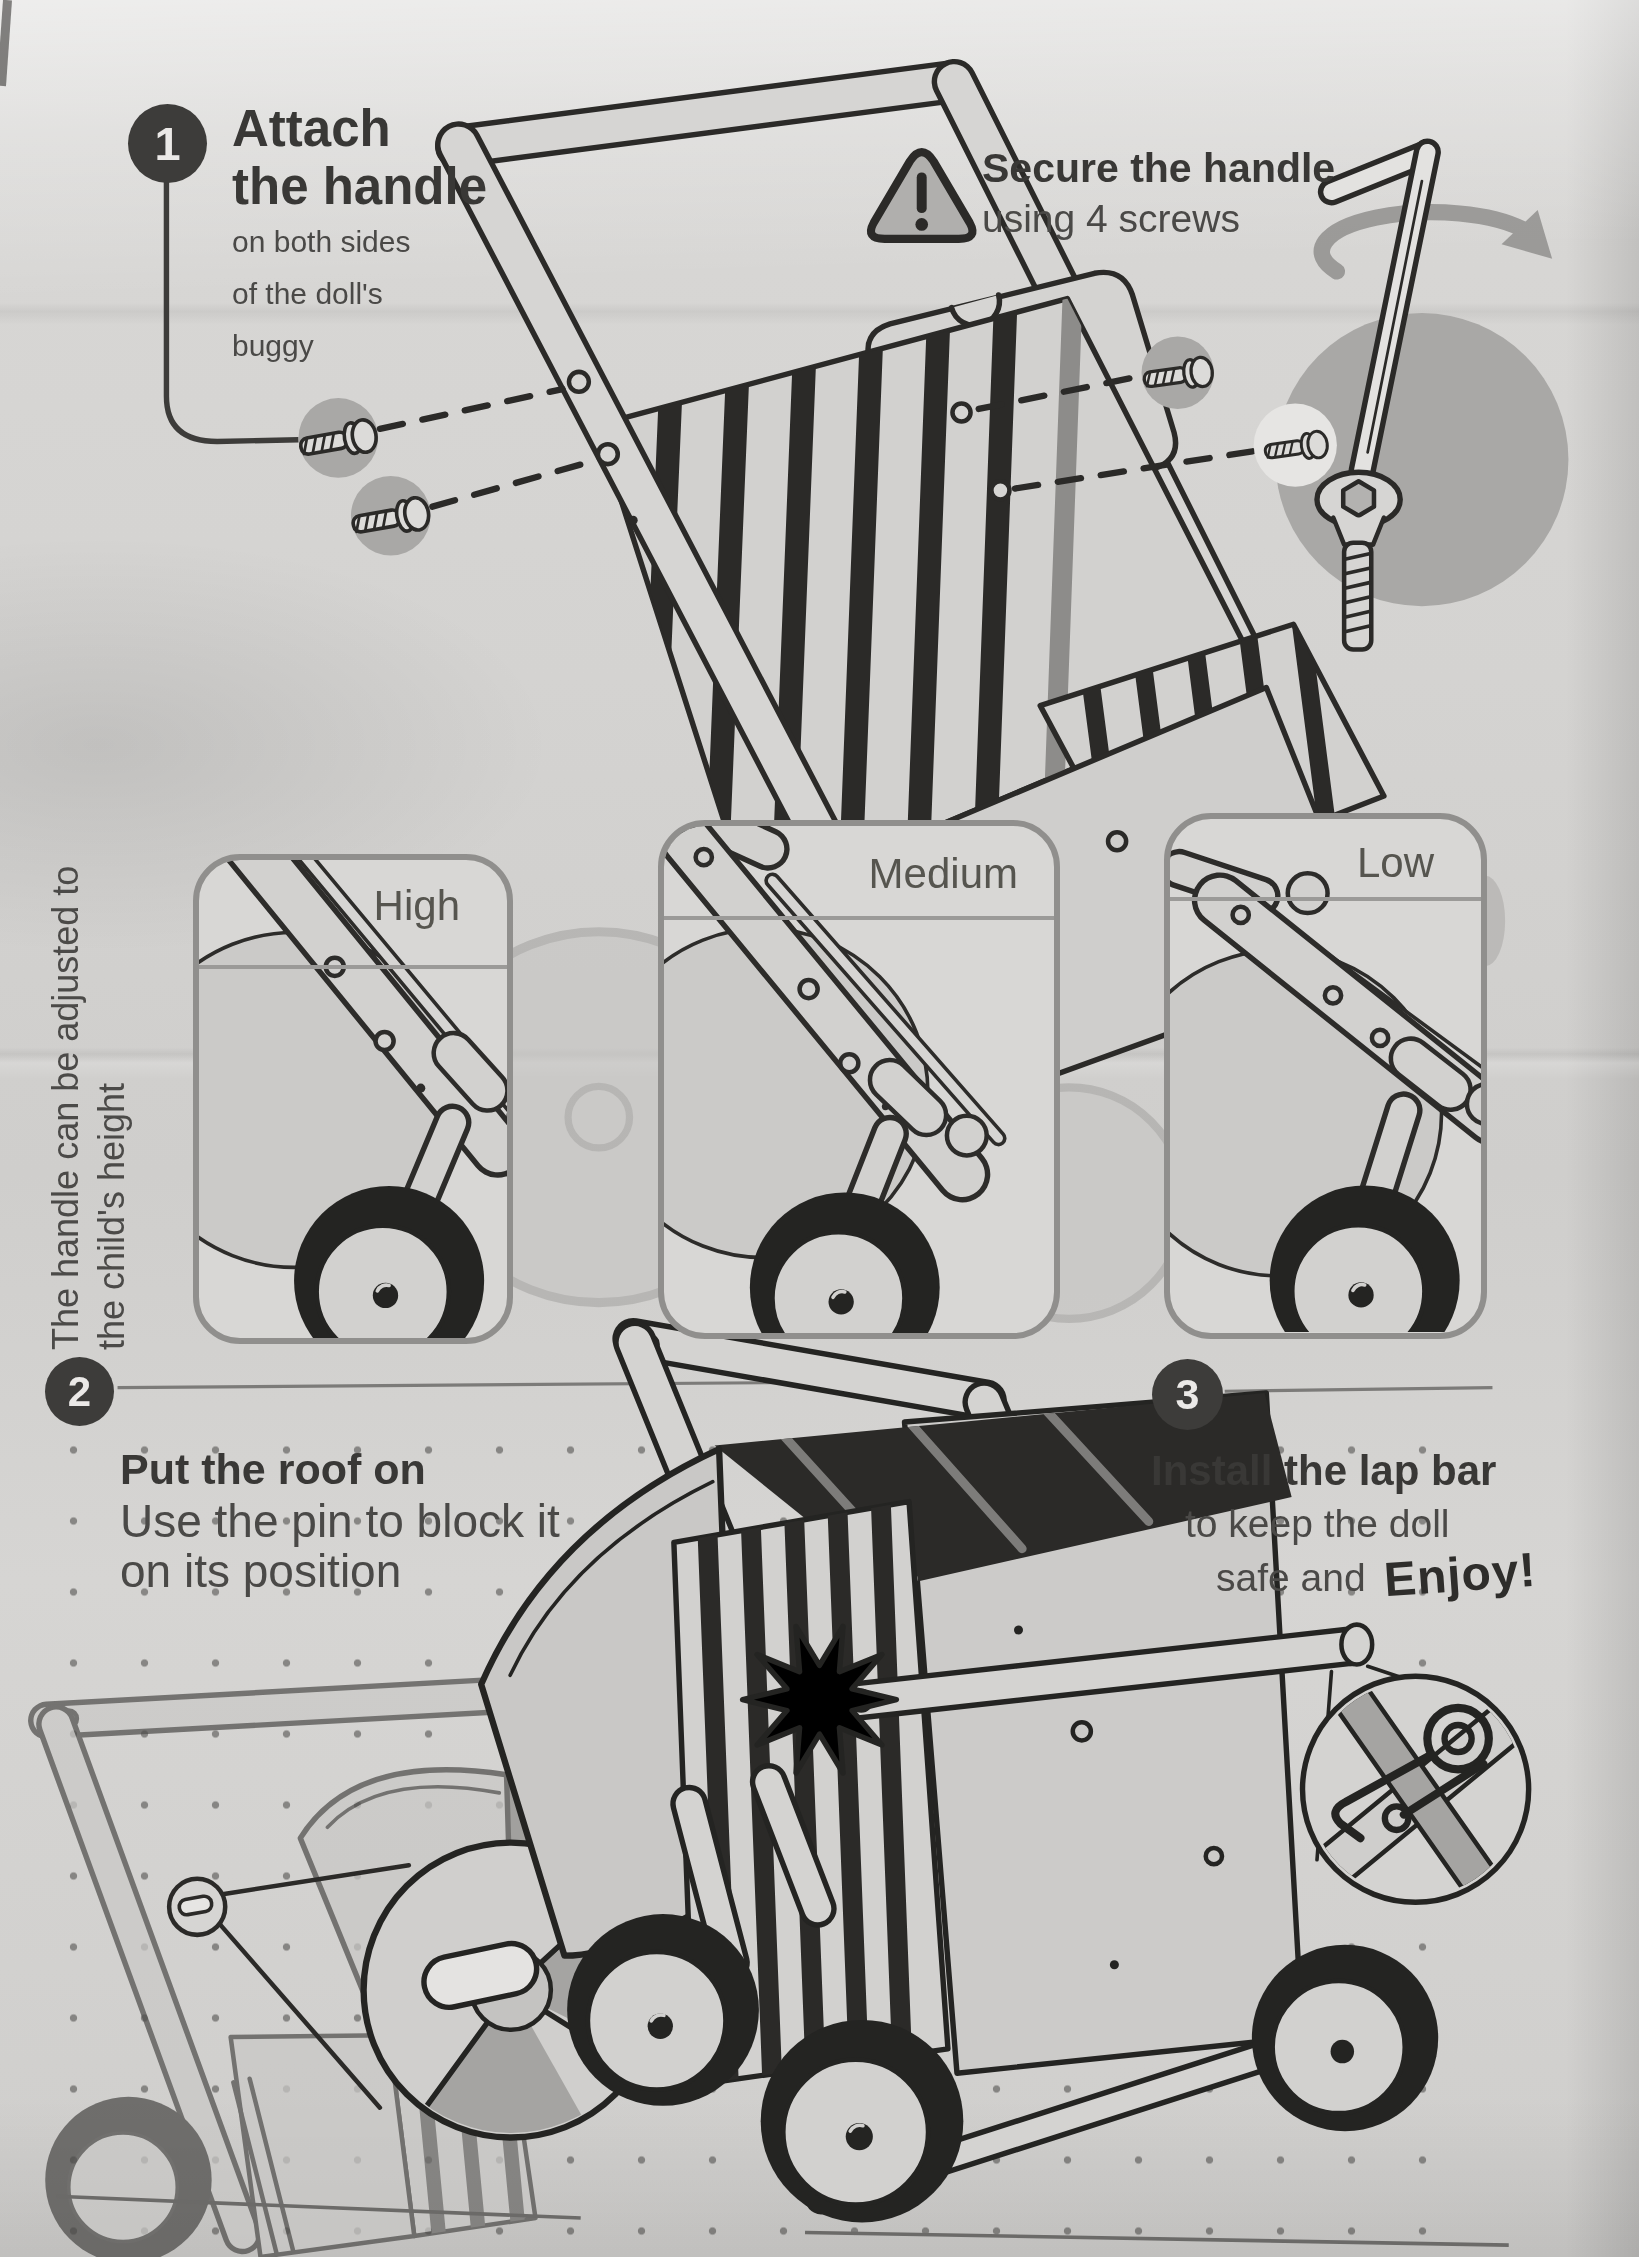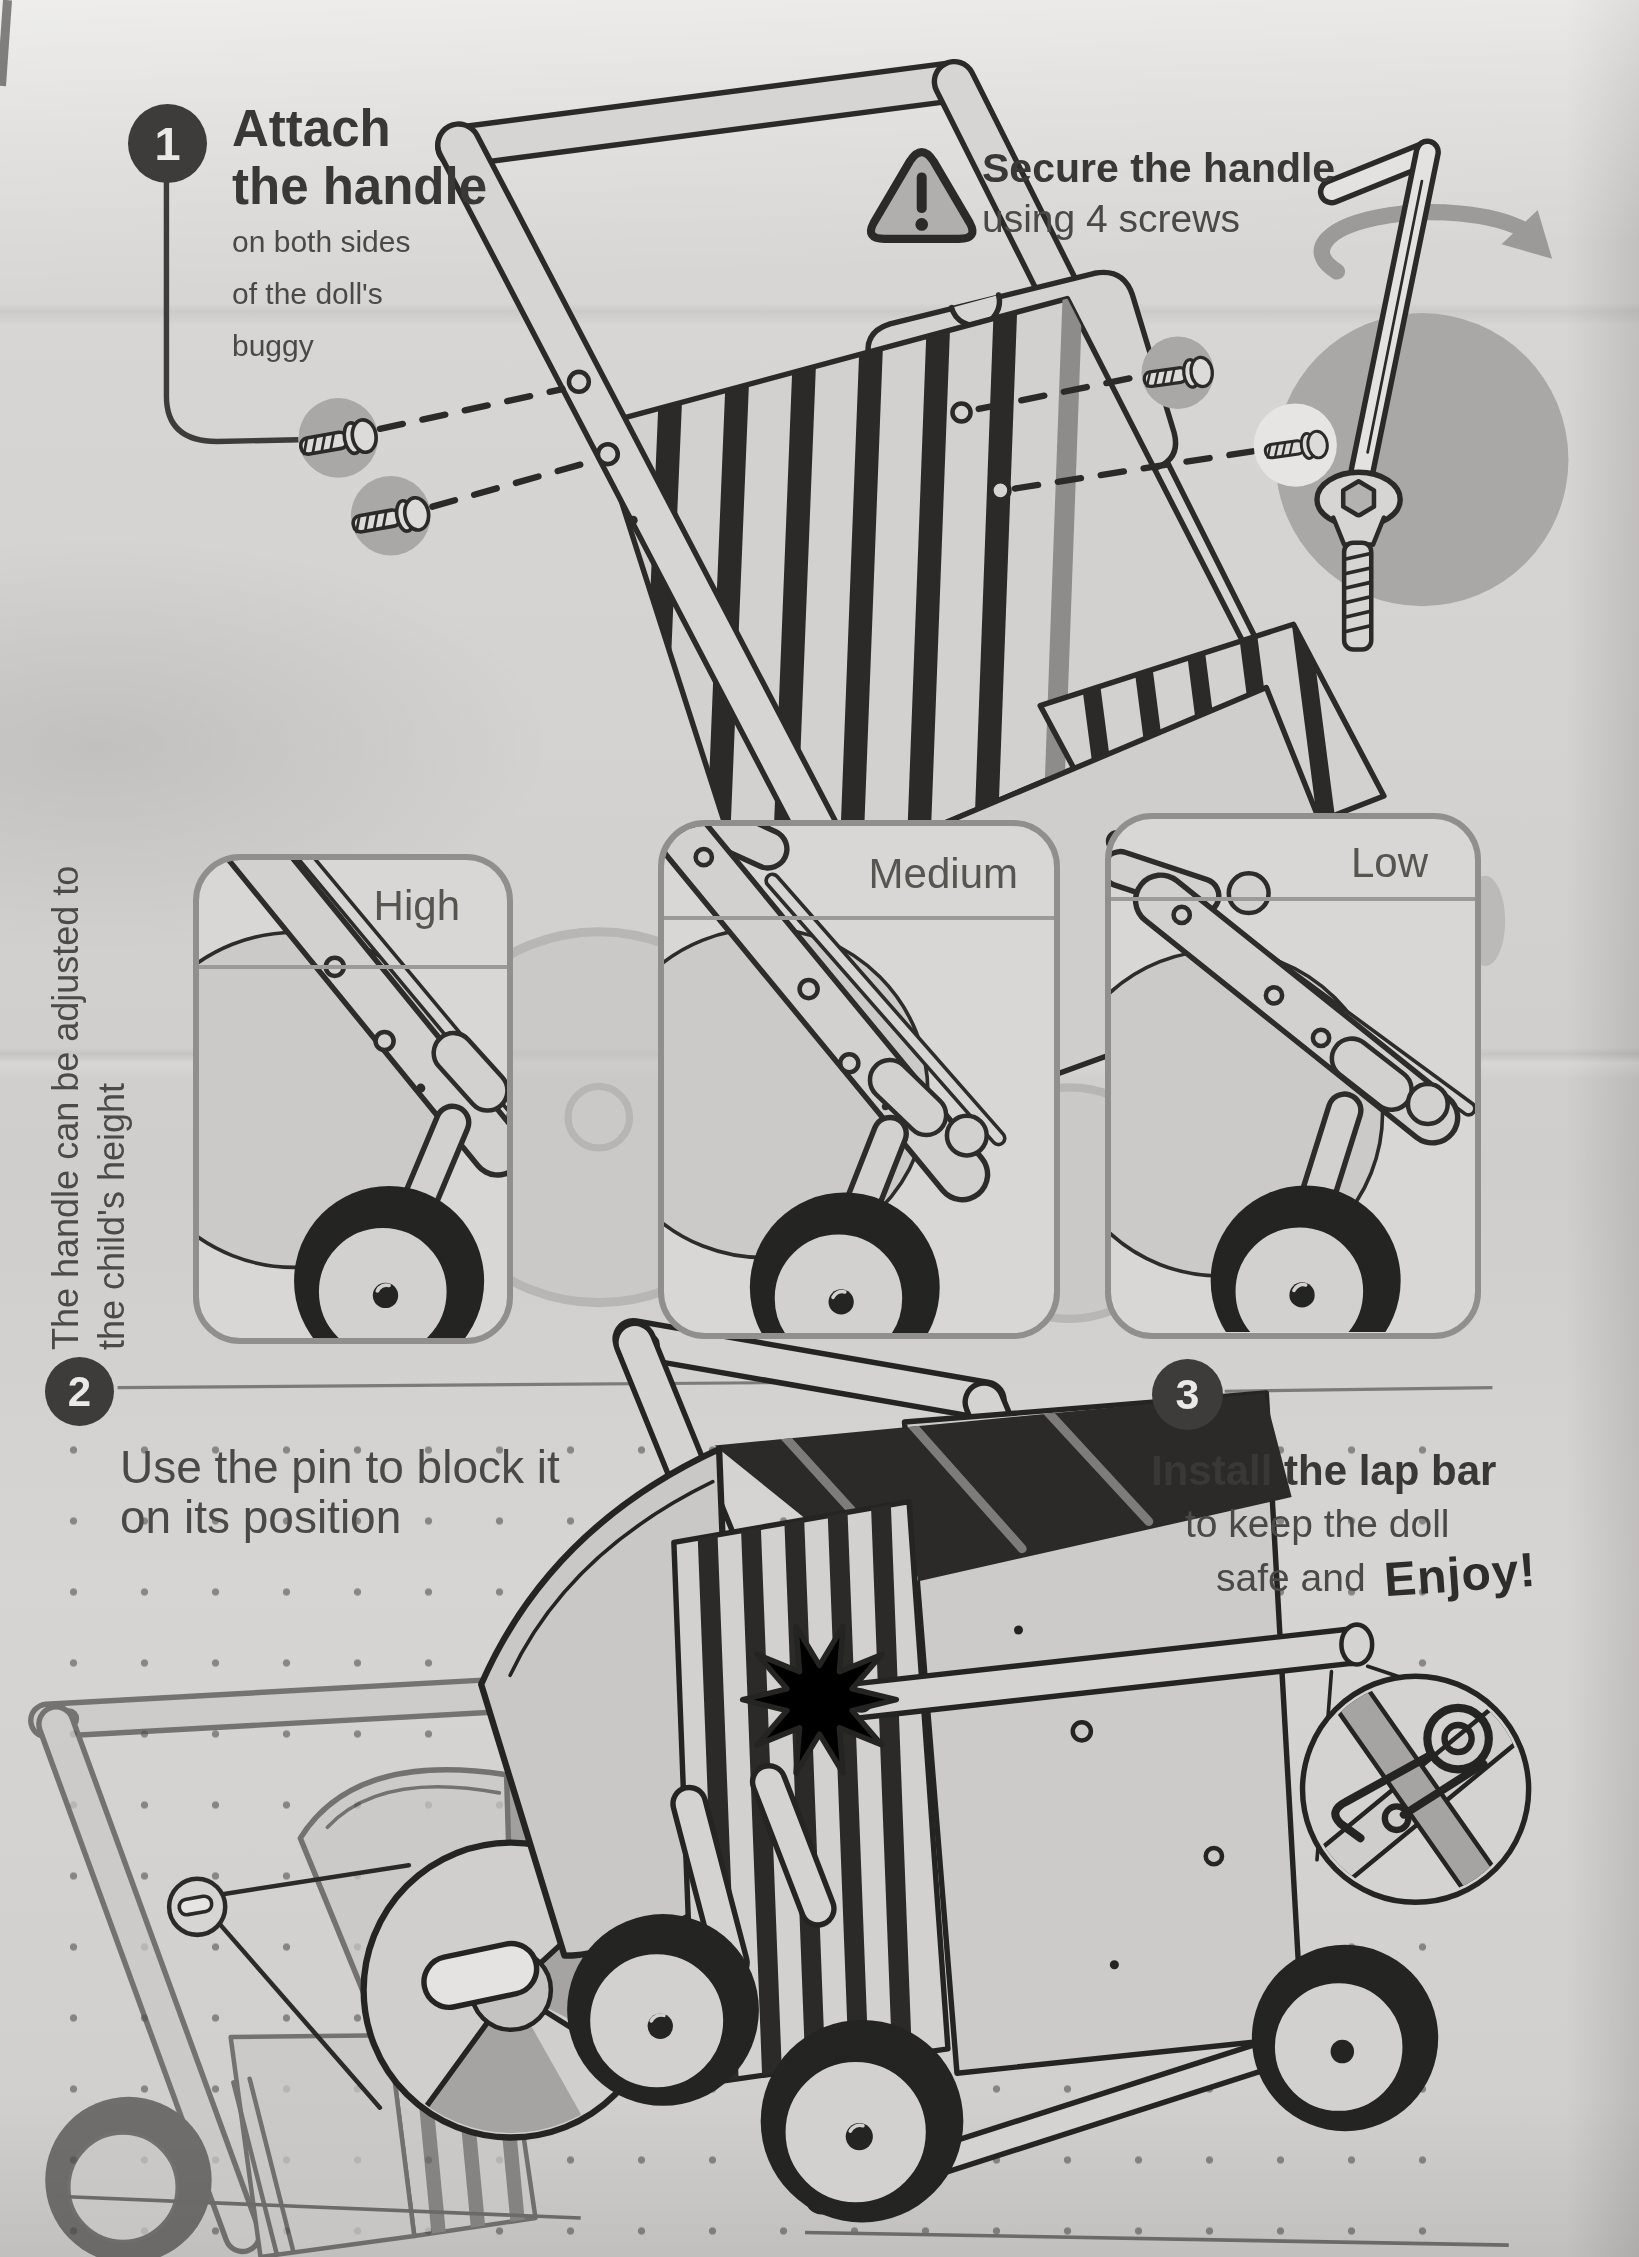--- a/index.html
+++ b/index.html
@@ -417,21 +417,21 @@
         <circle cx="200" cy="510" r="105" fill="#242422"></circle>
         <circle cx="193" cy="522" r="73" fill="#d2d1cf" stroke="#242422" stroke-width="5"></circle>
         <circle cx="196" cy="526" r="14" fill="#242422"></circle>
         <path d="M187,521 a11,11 0 0 1 13,-6" fill="none" stroke="#d2d1cf" stroke-width="4"></path>
       </g>
     </svg>
     <div class="panel-rule" style="top:90px;"></div>
     <div class="panel-label" style="top:23.5px;right:36px;">Medium</div>
   </div>
 
-  <div class="panel" style="left:1105px;top:813px;width:376px;height:526px;">
+  <div class="panel" style="left:1164px;top:813px;width:323px;height:526px;">
     <svg width="364" height="513" viewBox="0 0 402 567">
       <g class="lc">
         <circle cx="120" cy="325" r="180" fill="#cbcac8" stroke="#2d2c2a" stroke-width="4"></circle>
         <line x1="150" y1="140" x2="395" y2="320" stroke="#2d2c2a" stroke-width="18"></line>
         <line x1="150" y1="140" x2="395" y2="320" stroke="#d6d5d3" stroke-width="10"></line>
         <line x1="10" y1="55" x2="100" y2="85" stroke="#2d2c2a" stroke-width="44"></line>
         <line x1="10" y1="55" x2="100" y2="85" stroke="#d2d1cf" stroke-width="32"></line>
         <circle cx="152" cy="82" r="22" fill="#d2d1cf" stroke="#2d2c2a" stroke-width="5"></circle>
         <line x1="55" y1="90" x2="355" y2="330" stroke="#2d2c2a" stroke-width="62"></line>
         <line x1="55" y1="90" x2="355" y2="330" stroke="#d2d1cf" stroke-width="50"></line>
@@ -473,20 +473,21 @@
   <div class="abs side-note">
     <div>The handle can be adjusted to</div>
     <div>the child's height</div>
   </div>
 
   <div class="badge" style="left:45px;top:1357px;width:69px;height:69px;font-size:42px;">
     <span>2</span>
   </div>
 
   <div class="abs step2-text">
+    <div class="t-bold">Put the roof on</div>
     <div class="t-reg">Use the pin to block it</div>
     <div class="t-reg">on its position</div>
   </div>
 
   <div class="badge" style="left:1152px;top:1359px;width:71px;height:71px;font-size:43px;">
     <span>3</span>
   </div>
 
   <div class="abs step3-text">
     <div class="t-bold">Install the lap bar</div>

